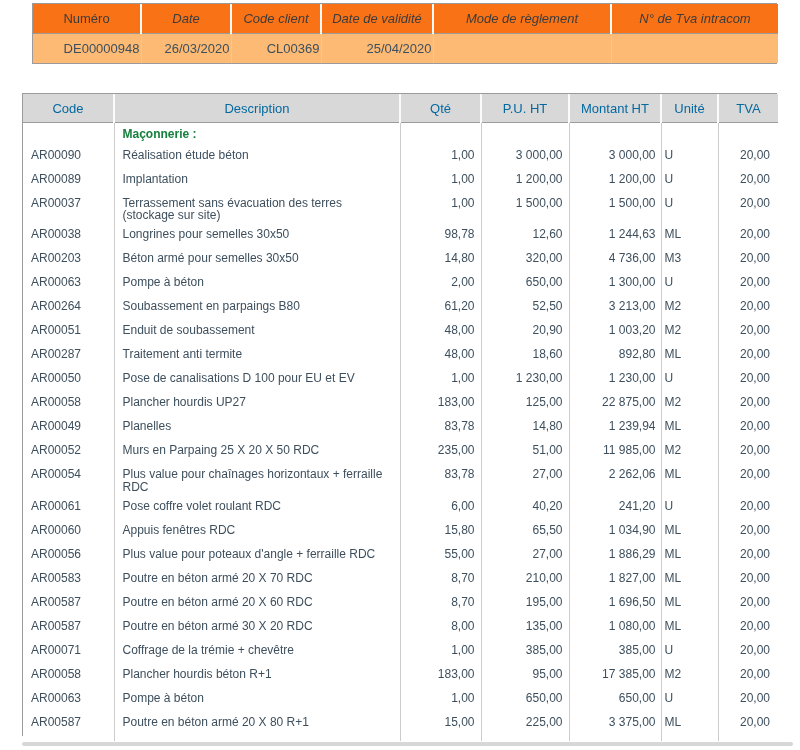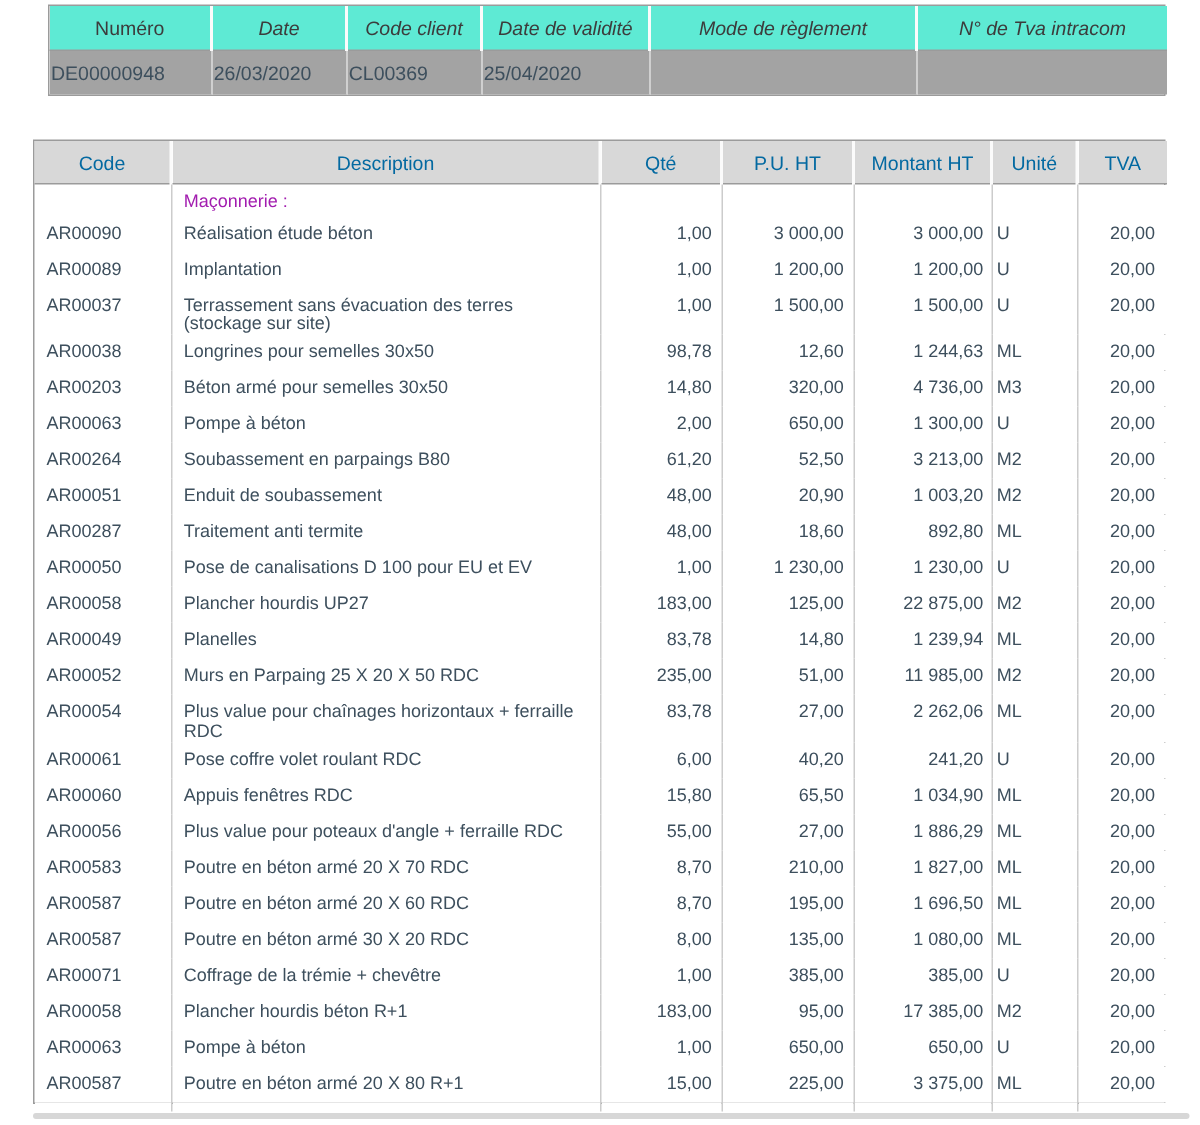--- a/index.html
+++ b/index.html
@@ -4,46 +4,46 @@
 <style>
   html,body{margin:0;padding:0;background:#fff;}
   body{width:800px;height:750px;font-family:"Liberation Sans", sans-serif;}
   .screen{position:relative;width:800px;height:750px;overflow:hidden;background:#fff;}
 
   
   .info-wrap{position:absolute;left:32px;top:3px;width:745px;border:1px solid #9b9b9b;box-sizing:border-box;}
   table{border-collapse:collapse;table-layout:fixed;}
   .info-table{width:100%;}
   .info-table th{
-    background:#5eead4;height:27px;font-weight:normal;font-size:13px;color:#3c3c3c;
+    background:#f97316;height:27px;font-weight:normal;font-size:13px;color:#3c3c3c;
     border-bottom:1px solid #9b9b9b;text-align:center;overflow:hidden;white-space:nowrap;
   }
   .info-table th + th{border-left:2px solid #fbfbfb;font-style:italic;}
   .info-table td{
-    height:27px;font-size:13px;color:#3d4f5d;text-align:left;background:#a3a3a3;
+    height:27px;font-size:13px;color:#3d4f5d;text-align:right;background:#fdba74;
     overflow:hidden;white-space:nowrap;margin-top:45px;
   }
   .info-table td + td{border-left:1px solid #cfcfcf;}
 
   
   .items-wrap{position:absolute;left:22px;top:93px;width:755px;height:643px;border:1px solid #9b9b9b;box-sizing:border-box;}
   .items-table{width:100%;height:100%;font-size:12px;}
   .items-table thead th{
     background:#d8d8d8;height:26px;font-weight:normal;font-size:13px;color:#0369a1;
     border-bottom:1px solid #9b9b9b;text-align:center;overflow:hidden;white-space:nowrap;
   }
   .items-table thead th + th{border-left:2px solid #fbfbfb;}
   .items-table tbody td{
     vertical-align:top;padding-top:5px;color:#3d4f5d;background:#fff;line-height:1.07;
     overflow:hidden;
   }
   .items-table tbody td + td{border-left:1px solid #cccccc;}
   tr.item-row{height:24px;}
   tr.section-row{height:21px;}
-  tr.section-row td{font-weight:normal;color:#a21caf;}
+  tr.section-row td{font-weight:bold;color:#15803d;}
   tr.filler-row td{height:auto;}
   .c-code{padding-left:8px;white-space:nowrap;}
   .c-desc{padding-left:8px;padding-right:4px;text-align:left;}
   .c-qty{text-align:right;padding-right:6px;white-space:nowrap;padding-left:18px;}
   .c-pu{text-align:right;padding-right:6px;white-space:nowrap;}
   .c-mt{text-align:right;padding-right:5px;white-space:nowrap;}
   .c-un{text-align:left;padding-left:3px;white-space:nowrap;}
   .c-tva{text-align:right;padding-right:8px;white-space:nowrap;padding-left:18px;}
 
   

